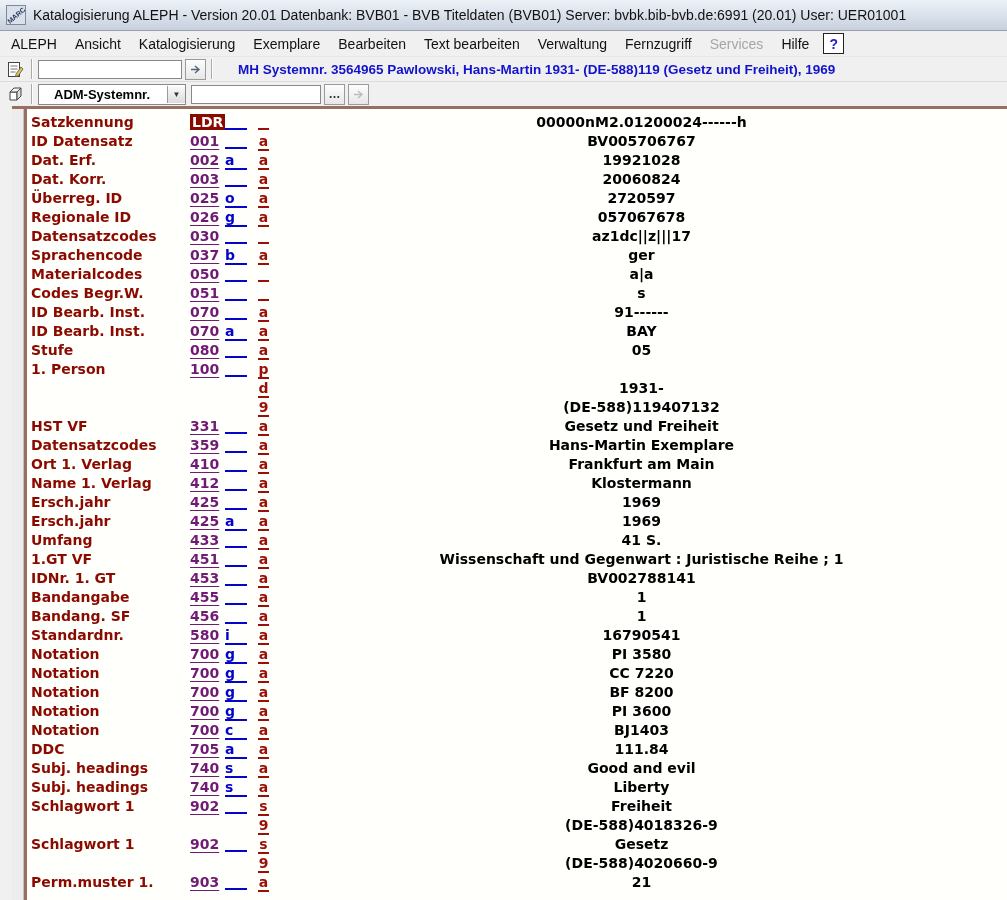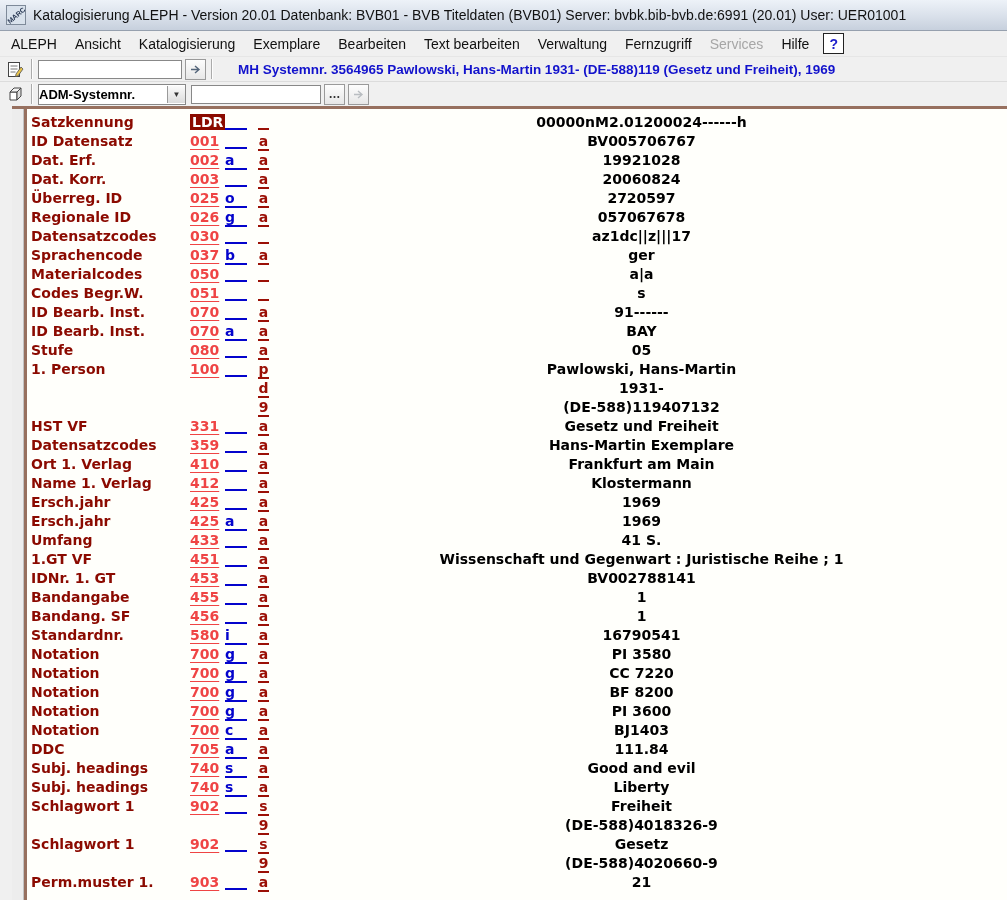--- a/index.html
+++ b/index.html
@@ -27,32 +27,32 @@
   .tb-sep{width:0;height:20px;border-left:1px solid #ABABAB;border-right:1px solid #FDFDFD;margin:0 5px;}
   .tb-input{height:17px;border:1px solid #888;background:#FFFFFF;font:13px "Liberation Sans",sans-serif;padding:0 2px;}
   .tb-input.search{width:138px;}
   .tb-input.adm{width:124px;}
   .tb-btn{width:19px;height:19px;border:1px solid #9A9A9A;background:linear-gradient(#FDFDFD,#E7E7E7);
     display:flex;align-items:center;justify-content:center;margin-left:3px;flex:none;
     font-size:12px;font-weight:bold;color:#333;}
   .tb-btn.disabled{color:#B9BDC1;}
   .record-info{color:#1212CC;font-weight:bold;font-size:13.5px;margin-left:20px;white-space:nowrap;}
   .combo{width:146px;height:19px;border:1px solid #888;background:#FFF;display:flex;align-items:center;flex:none;}
-  .combo-text{flex:1;font-weight:bold;font-size:13px;padding-left:0;color:#000;white-space:nowrap;}
+  .combo-text{flex:1;font-weight:bold;font-size:13px;padding-left:15px;color:#000;white-space:nowrap;}
   .combo-arrow{width:17px;height:17px;flex:none;background:linear-gradient(#FAFAFA,#DCDCDC);
     border-left:1px solid #9A9A9A;display:flex;align-items:center;justify-content:center;font-size:8px;color:#333;}
 
   
   .main{flex:1;display:flex;border-top:3px solid #97705F;min-height:0;background:#FFFFFB;margin-left:12px;}
   .left-strip{width:11px;flex:none;background:#EDEDED;border-right:1px solid #C2C2C2;}
   .content{flex:1;background:#FFFFFB;border-left:3px solid #97705F;padding:4px 0 0 4px;overflow:hidden;
     font-family:"DejaVu Sans",sans-serif;font-weight:bold;font-size:14px;}
   .rec-row{display:grid;grid-template-columns:159px 35px 33px 18px 1fr;height:19px;line-height:19px;white-space:pre;}
   .rec-label{color:#8B0A00;overflow:hidden;}
-  .rec-tag{color:#ef4444;text-decoration:underline;text-underline-offset:3px;}
+  .rec-tag{color:#701a75;text-decoration:underline;text-underline-offset:3px;}
   .rec-tag.selected{background:#8B0A00;color:#FFFFFF;text-decoration:none;padding:0 2px;}
   .rec-ind{display:inline-block;width:22px;height:15px;line-height:15px;border-bottom:2px solid #0404CC;
     color:#0404CC;vertical-align:baseline;}
   .rec-sub{display:inline-block;width:11px;height:15px;line-height:15px;border-bottom:2px solid #9B1006;
     color:#9B1006;text-align:center;vertical-align:baseline;}
   .rec-value{color:#000;text-align:center;}
 </style>
 </head>
 <body>
 
@@ -131,21 +131,21 @@
           <div class="rec-row"><div class="rec-label">Dat. Korr.</div><div><span class="rec-tag">003</span></div><div><span class="rec-ind"></span></div><div><span class="rec-sub">a</span></div><div class="rec-value">20060824</div></div>
           <div class="rec-row"><div class="rec-label">Überreg. ID</div><div><span class="rec-tag">025</span></div><div><span class="rec-ind">o</span></div><div><span class="rec-sub">a</span></div><div class="rec-value">2720597</div></div>
           <div class="rec-row"><div class="rec-label">Regionale ID</div><div><span class="rec-tag">026</span></div><div><span class="rec-ind">g</span></div><div><span class="rec-sub">a</span></div><div class="rec-value">057067678</div></div>
           <div class="rec-row"><div class="rec-label">Datensatzcodes</div><div><span class="rec-tag">030</span></div><div><span class="rec-ind"></span></div><div><span class="rec-sub"></span></div><div class="rec-value">az1dc||z|||17</div></div>
           <div class="rec-row"><div class="rec-label">Sprachencode</div><div><span class="rec-tag">037</span></div><div><span class="rec-ind">b</span></div><div><span class="rec-sub">a</span></div><div class="rec-value">ger</div></div>
           <div class="rec-row"><div class="rec-label">Materialcodes</div><div><span class="rec-tag">050</span></div><div><span class="rec-ind"></span></div><div><span class="rec-sub"></span></div><div class="rec-value">a|a</div></div>
           <div class="rec-row"><div class="rec-label">Codes Begr.W.</div><div><span class="rec-tag">051</span></div><div><span class="rec-ind"></span></div><div><span class="rec-sub"></span></div><div class="rec-value">s</div></div>
           <div class="rec-row"><div class="rec-label">ID Bearb. Inst.</div><div><span class="rec-tag">070</span></div><div><span class="rec-ind"></span></div><div><span class="rec-sub">a</span></div><div class="rec-value">91------</div></div>
           <div class="rec-row"><div class="rec-label">ID Bearb. Inst.</div><div><span class="rec-tag">070</span></div><div><span class="rec-ind">a</span></div><div><span class="rec-sub">a</span></div><div class="rec-value">BAY</div></div>
           <div class="rec-row"><div class="rec-label">Stufe</div><div><span class="rec-tag">080</span></div><div><span class="rec-ind"></span></div><div><span class="rec-sub">a</span></div><div class="rec-value">05</div></div>
-          <div class="rec-row"><div class="rec-label">1. Person</div><div><span class="rec-tag">100</span></div><div><span class="rec-ind"></span></div><div><span class="rec-sub">p</span></div><div class="rec-value">Pawlowski, Hans-Martin</div></div>
+          <div class="rec-row"><div class="rec-label">1. Person</div><div><span class="rec-tag">100</span></div><div><span class="rec-ind"></span></div><div><span class="rec-sub">p</span></div></div>
           <div class="rec-row"><div class="rec-label"></div><div></div><div></div><div><span class="rec-sub">d</span></div><div class="rec-value">1931-</div></div>
           <div class="rec-row"><div class="rec-label"></div><div></div><div></div><div><span class="rec-sub">9</span></div><div class="rec-value">(DE-588)119407132</div></div>
           <div class="rec-row"><div class="rec-label">HST VF</div><div><span class="rec-tag">331</span></div><div><span class="rec-ind"></span></div><div><span class="rec-sub">a</span></div><div class="rec-value">Gesetz und Freiheit</div></div>
           <div class="rec-row"><div class="rec-label">Datensatzcodes</div><div><span class="rec-tag">359</span></div><div><span class="rec-ind"></span></div><div><span class="rec-sub">a</span></div><div class="rec-value">Hans-Martin Exemplare</div></div>
           <div class="rec-row"><div class="rec-label">Ort 1. Verlag</div><div><span class="rec-tag">410</span></div><div><span class="rec-ind"></span></div><div><span class="rec-sub">a</span></div><div class="rec-value">Frankfurt am Main</div></div>
           <div class="rec-row"><div class="rec-label">Name 1. Verlag</div><div><span class="rec-tag">412</span></div><div><span class="rec-ind"></span></div><div><span class="rec-sub">a</span></div><div class="rec-value">Klostermann</div></div>
           <div class="rec-row"><div class="rec-label">Ersch.jahr</div><div><span class="rec-tag">425</span></div><div><span class="rec-ind"></span></div><div><span class="rec-sub">a</span></div><div class="rec-value">1969</div></div>
           <div class="rec-row"><div class="rec-label">Ersch.jahr</div><div><span class="rec-tag">425</span></div><div><span class="rec-ind">a</span></div><div><span class="rec-sub">a</span></div><div class="rec-value">1969</div></div>
           <div class="rec-row"><div class="rec-label">Umfang</div><div><span class="rec-tag">433</span></div><div><span class="rec-ind"></span></div><div><span class="rec-sub">a</span></div><div class="rec-value">41 S.</div></div>
           <div class="rec-row"><div class="rec-label">1.GT VF</div><div><span class="rec-tag">451</span></div><div><span class="rec-ind"></span></div><div><span class="rec-sub">a</span></div><div class="rec-value">Wissenschaft und Gegenwart : Juristische Reihe ; 1</div></div>

